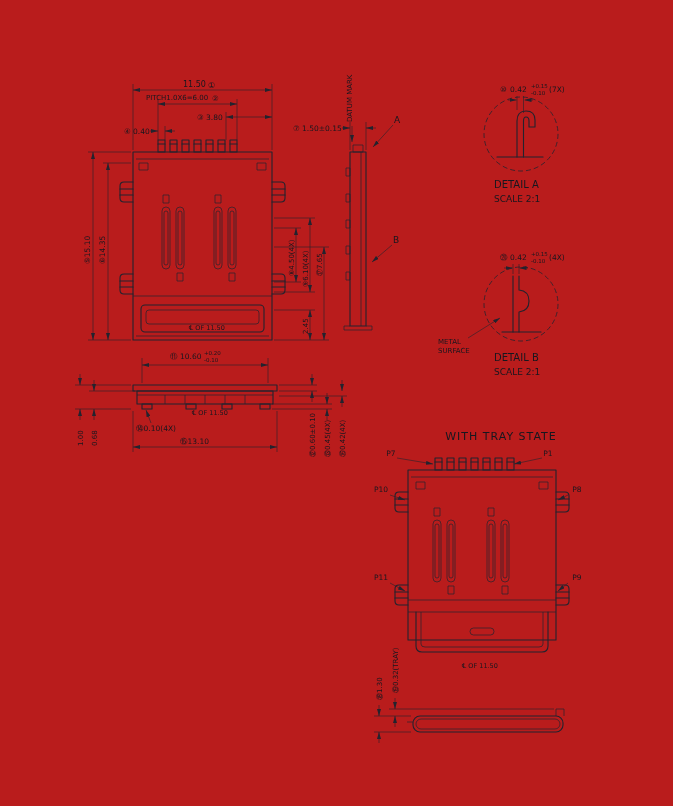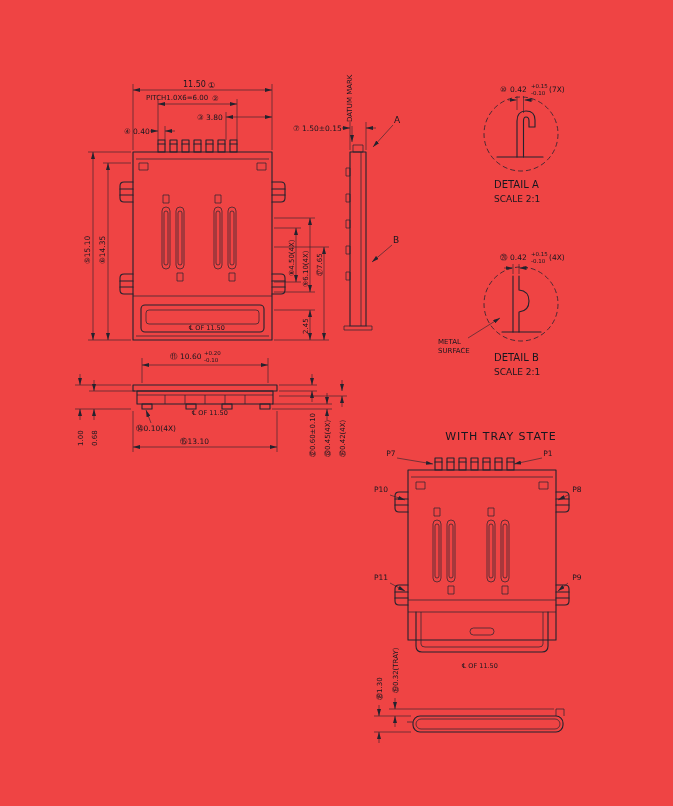--- a/index.html
+++ b/index.html
@@ -1,16 +1,16 @@
 <!DOCTYPE html>
 <html><head>
 <meta charset="utf-8">
 <style>
   html,body{margin:0;padding:0;background:#ffffff}
-  .stage{position:relative;width:673px;height:806px;background:#ef4444;overflow:hidden}
+  .stage{position:relative;width:673px;height:806px;background:#b91c1c;overflow:hidden}
   svg{display:block}
   .ol{fill:none;stroke:#23232e;stroke-width:1.1;stroke-linejoin:round;stroke-linecap:round}
   .ol2{fill:none;stroke:#23232e;stroke-width:0.7;stroke-linejoin:round}
   .dim{fill:none;stroke:#23232e;stroke-width:0.6}
   .dashc{fill:none;stroke:#23232e;stroke-width:0.8;stroke-dasharray:5 3}
   .dar{marker-start:url(#mS);marker-end:url(#mE)}
   .are{marker-end:url(#mE)}
   text{fill:#17171f;font-family:"DejaVu Sans","Liberation Sans",sans-serif}
   .t55{font-size:5.5px}.t65{font-size:6.5px}.t7{font-size:7px}.t75{font-size:7.5px}
   .t8{font-size:8px}.t9{font-size:9px}.t10{font-size:10px}

